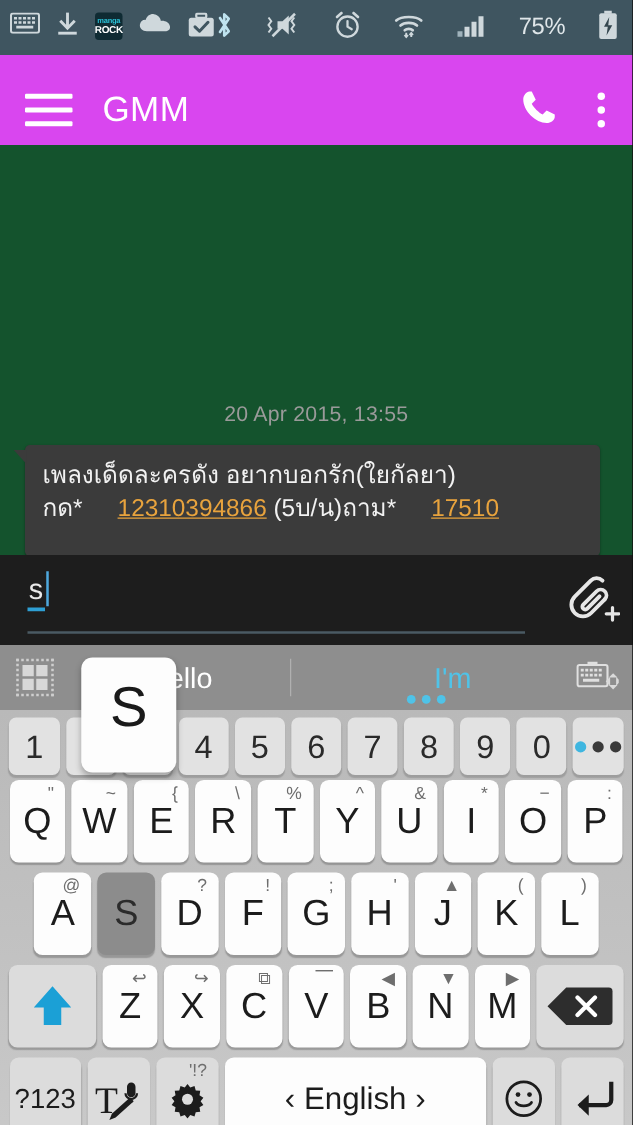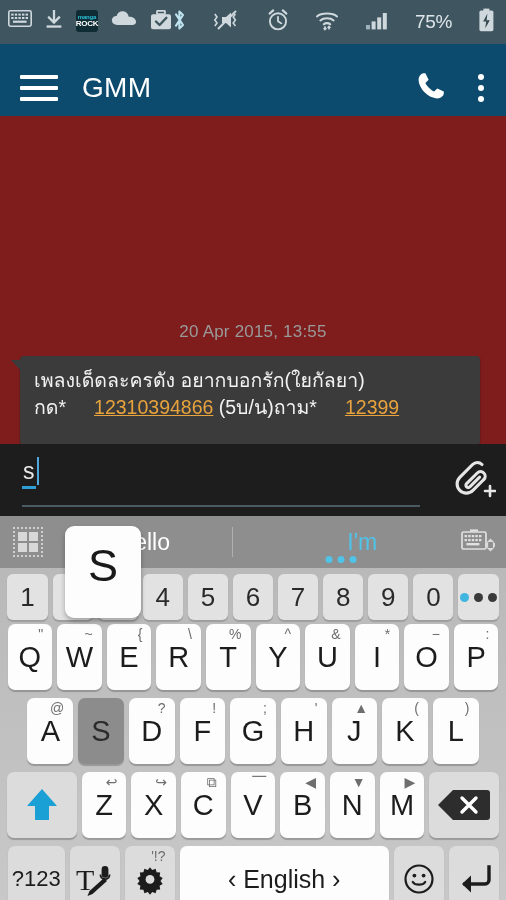--- a/index.html
+++ b/index.html
@@ -30,37 +30,37 @@
   .manga-badge {
     width:22px; height:22px; background:#0f2b33; border-radius:3px;
     display:flex; flex-direction:column; align-items:center; justify-content:center;
     line-height:1;
   }
   .manga-badge .m1 { color:#29c0d6; font-size:6px; font-weight:bold; letter-spacing:-0.2px;}
   .manga-badge .m2 { color:#ffffff; font-size:8px; font-weight:bold; letter-spacing:-0.3px;}
 
   
   .appbar {
-    height:72px; background:#0c4a6e; display:flex; align-items:center;
+    height:72px; background:#d946ef; display:flex; align-items:center;
     padding:16px 22px 0 20px;
   }
   .hamburger { width:38px; height:26px; display:flex; flex-direction:column;
     justify-content:space-between; cursor:pointer; }
   .hamburger span { display:block; height:4px; background:#fff; border-radius:1px; }
   .app-title {
     color:#ffffff; font-size:28px; margin-left:24px; letter-spacing:0.3px;
     font-weight:400;
   }
   .appbar-actions { margin-left:auto; display:flex; align-items:center; gap:32px; }
   .kebab { width:6px; height:28px; display:flex; flex-direction:column;
     justify-content:space-between; align-items:center; }
   .kebab i { display:block; width:6px; height:6px; border-radius:50%; background:#fff; }
 
   
-  .chat { background:#7f1d1d; height:328px; position:relative; }
+  .chat { background:#14532d; height:328px; position:relative; }
   .chat-time {
     position:absolute; top:206px; width:100%; text-align:center;
     color:#9a9a9a; font-size:17px; letter-spacing:0.2px;
   }
   .bubble-wrap { position:absolute; top:240px; left:20px; right:26px; }
   .bubble {
     background:#3b3b3b; border-radius:4px; padding:11px 14px 24px 14px;
     position:relative; box-shadow:0 1px 2px rgba(0,0,0,.4);
   }
   .bubble:before {
@@ -278,21 +278,21 @@
           <i></i>
         </span>
     </div>
   </div>
 
   <div class="chat">
     <div class="chat-time">20 Apr 2015, 13:55</div>
     <div class="bubble-wrap">
       <div class="bubble">
         <div class="bubble-line">เพลงเด็ดละครดัง  อยากบอกรัก(ใยกัลยา)</div>
-        <div class="bubble-line"><span>กด*</span><span class="lnk">12310394866</span><span> (5บ/น)ถาม*</span><span class="lnk">12399</span></div>
+        <div class="bubble-line"><span>กด*</span><span class="lnk">12310394866</span><span> (5บ/น)ถาม*</span><span class="lnk">17510</span></div>
       </div>
     </div>
   </div>
 
   <div class="compose">
     <div class="compose-field" title="Enter message">
       <span class="composing-text">s</span><span class="caret"></span>
       <div class="field-rule"></div>
     </div>
     <div class="attach">

